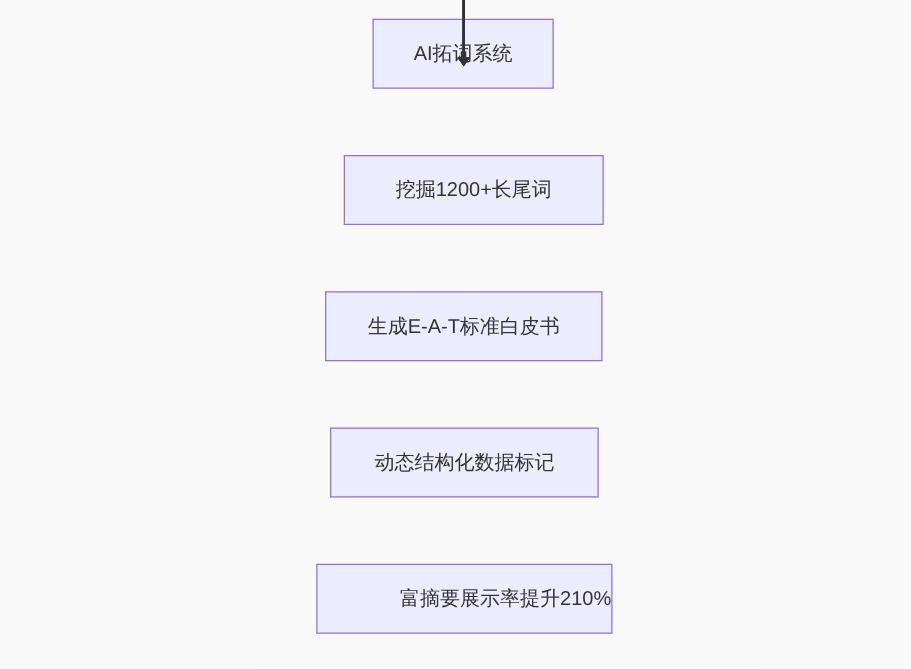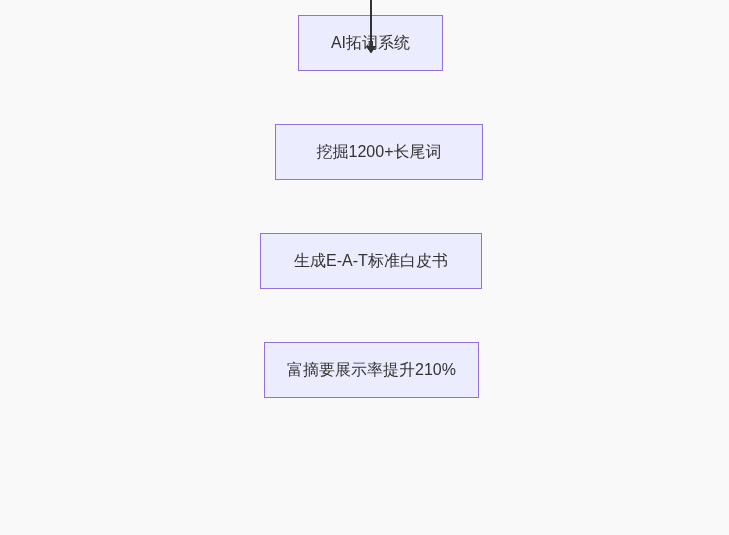--- a/index.html
+++ b/index.html
@@ -32,21 +32,21 @@
     align-items: center;
     justify-content: center;
     text-align: center;
     white-space: nowrap;
   }
   
   .node:nth-of-type(1) { left: 298px; top: 15px;  width: 145px; height: 56px; }
   .node:nth-of-type(2) { left: 275px; top: 124px; width: 208px; height: 56px; }
   .node:nth-of-type(3) { left: 260px; top: 233px; width: 222px; height: 56px; }
   .node:nth-of-type(4) { left: 264px; top: 342px; width: 215px; height: 56px; }
-  .node:nth-of-type(5) { left: 253px; top: 451px; width: 237px; height: 56px; }
+  .node:nth-of-type(5) { left: 253px; top: 451px; width: 237px; height: 56px; justify-content: flex-end; }
 
   .arrow {
     position: absolute;
     left: 366px;     
     width: 10px;
     height: 53px;
   }
   .arrow:nth-of-type(1) { top: 71px;  }
   .arrow:nth-of-type(2) { top: 180px; }
   .arrow:nth-of-type(3) { top: 289px; }
@@ -78,20 +78,23 @@
   <div class="node">
     <span>AI拓词系统</span>
   </div>
   <div class="node">
     <span>挖掘1200+长尾词</span>
   </div>
   <div class="node">
     <span>生成E-A-T标准白皮书</span>
   </div>
   <div class="node">
+    <span>动态结构化数据标记</span>
+  </div>
+  <div class="node">
     <span>富摘要展示率提升210%</span>
   </div>
 
   <div class="arrow">
     <div class="line"></div>
     <div class="head"></div>
   </div>
   <div class="arrow">
     <div class="line"></div>
     <div class="head"></div>

